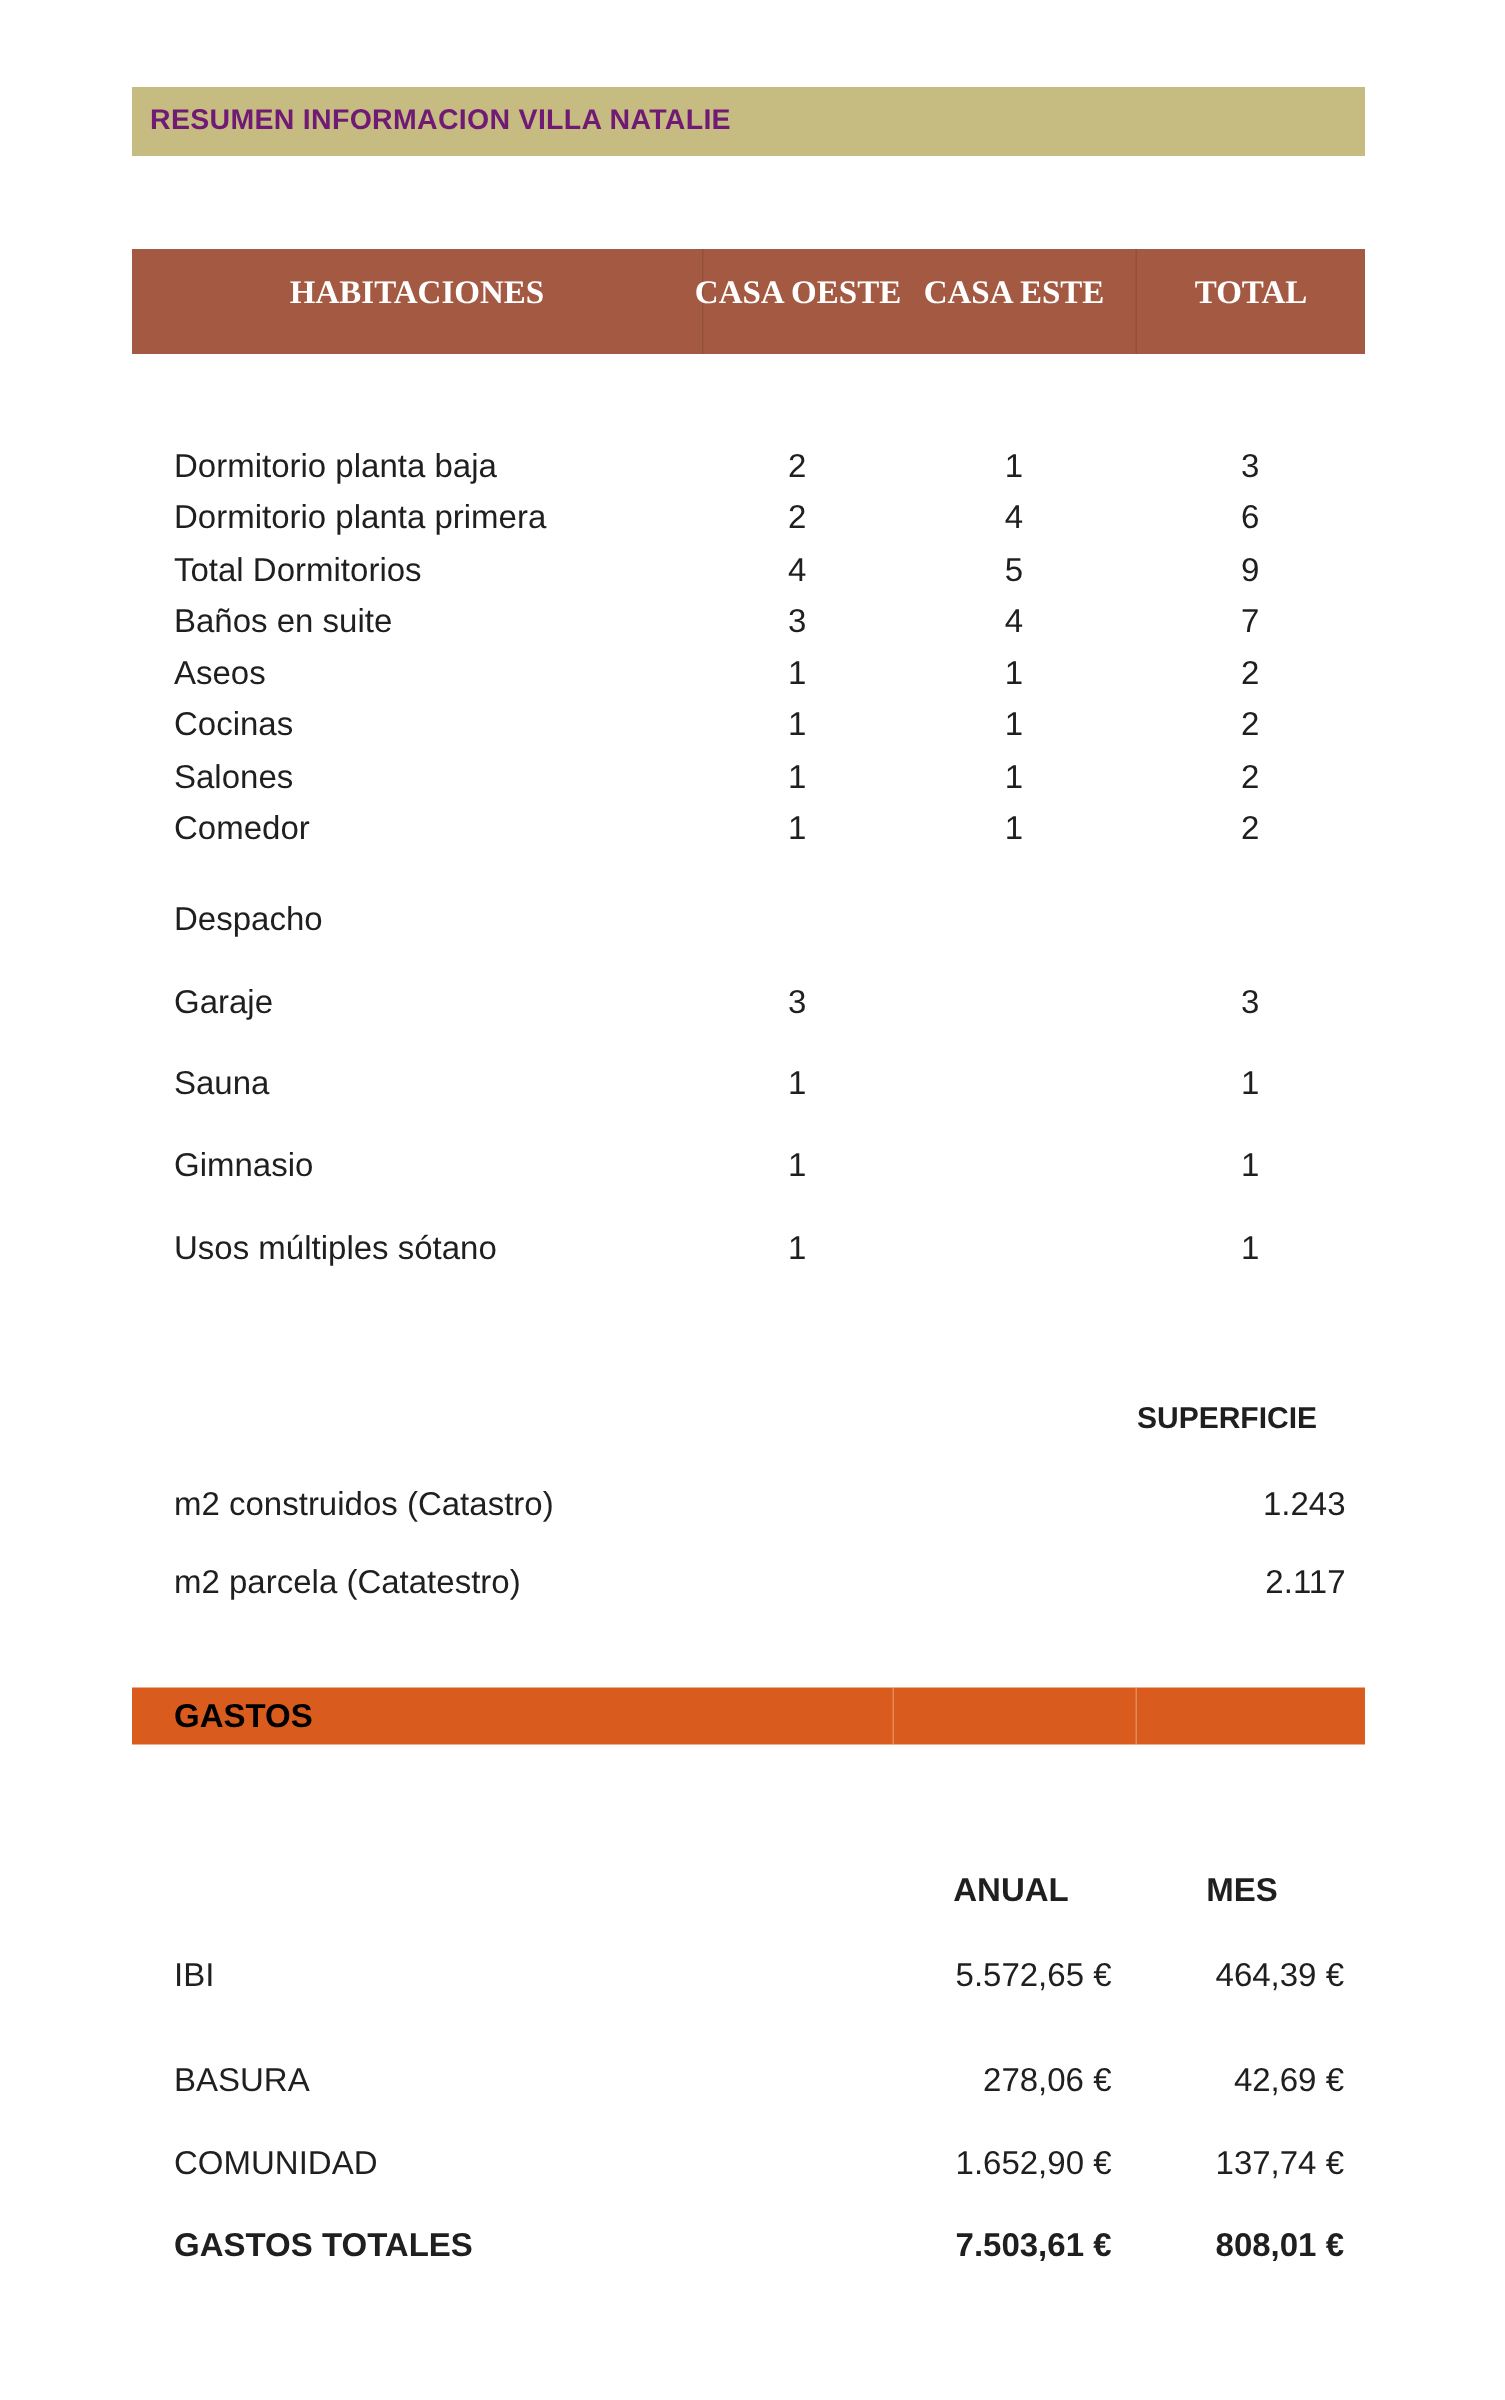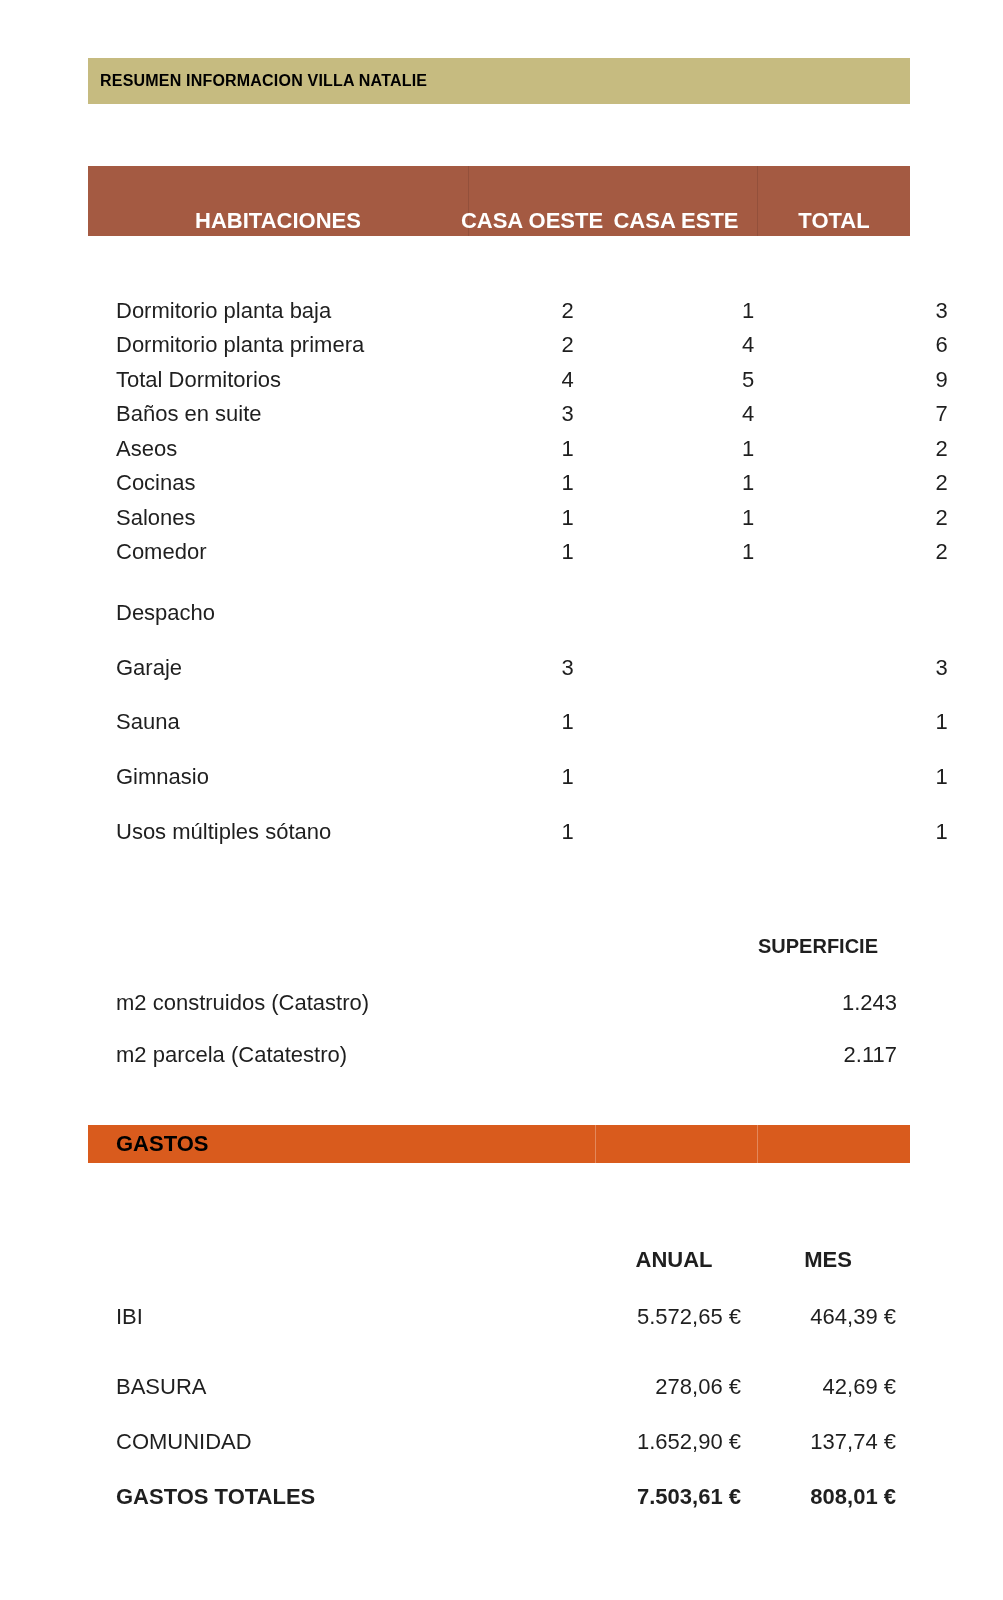--- a/index.html
+++ b/index.html
@@ -3,34 +3,34 @@
 <meta charset="utf-8">
 <style>
   html,body{margin:0;padding:0;}
   .page{position:relative;width:1003px;height:1600px;background:#ffffff;
         font-family:"Liberation Sans",sans-serif;color:#1f1f1f;overflow:hidden;}
 
   
   .title-bar{position:absolute;left:88px;top:58px;width:822px;height:46px;
              background:#C6BB80;display:flex;align-items:center;
              padding-left:12px;box-sizing:border-box;}
-  .title-bar span{font-weight:bold;font-size:16px;color:#000000;letter-spacing:.2px;}
+  .title-bar span{font-weight:bold;font-size:19px;color:#701a75;letter-spacing:.2px;}
 
   
   .thead{position:absolute;left:88px;top:166px;width:822px;height:70px;
          background:#A45A42;display:grid;grid-template-columns:380px 127px 162px 153px;
          color:#ffffff;font-weight:bold;font-size:22px;}
   .th{display:flex;align-items:flex-end;justify-content:center;
-      padding-bottom:2px;box-sizing:border-box;white-space:nowrap;}
+      padding-bottom:28px;box-sizing:border-box;white-space:nowrap;font-family:Liberation Serif, serif;}
   .th.seam{border-left:1px solid rgba(0,0,0,0.10);}
 
   
   .trow{position:absolute;left:88px;width:822px;height:34px;
         display:grid;grid-template-columns:380px 127px 162px 153px;
-        font-size:22px;line-height:34px;gap:36px;}
+        font-size:22px;line-height:34px;}
   .cell{white-space:nowrap;}
   .cell.label{padding-left:28px;}
   .cell.num{text-align:center;}
 
   
   .sup-header{position:absolute;top:929px;left:688px;width:260px;text-align:center;
               font-weight:bold;font-size:20px;line-height:34px;}
   .srow{position:absolute;left:0;width:1003px;height:34px;line-height:34px;font-size:22px;}
   .srow .slabel{position:absolute;left:116px;white-space:nowrap;}
   .srow .svalue{position:absolute;right:106px;white-space:nowrap;}

